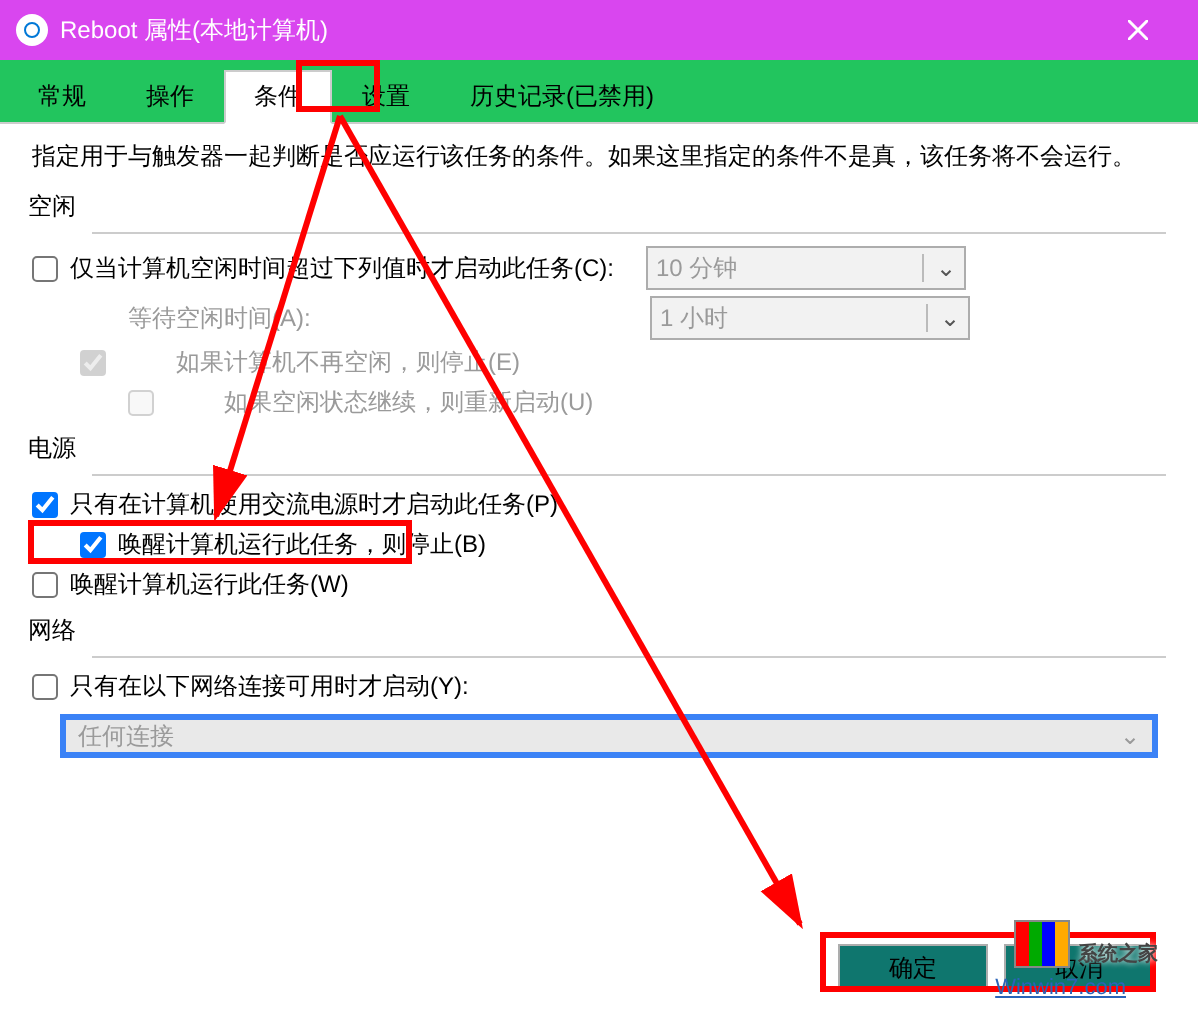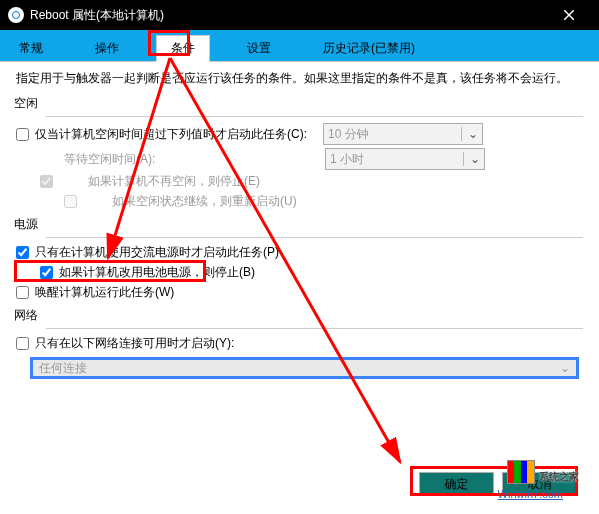--- a/index.html
+++ b/index.html
@@ -1,22 +1,22 @@
 <!DOCTYPE html>
 <html><head>
 <meta charset="utf-8">
 <style>
   * { box-sizing: border-box; font-family: "Microsoft YaHei", "Segoe UI", sans-serif; }
   body { margin: 0; padding: 0; background: #fff; width: 599px; height: 514px; overflow: hidden; position: relative; }
-  .titlebar { background: #000000; color: #fff; height: 30px; display: flex; align-items: center; padding: 0 8px; font-size: 12px; position: relative; }
+  .titlebar { background: #d946ef; color: #fff; height: 30px; display: flex; align-items: center; padding: 0 8px; font-size: 12px; position: relative; }
   .titlebar .icon { width: 16px; height: 16px; border-radius: 50%; background: #fff; margin-right: 6px; position: relative; }
   .titlebar .icon::after { content: ""; position: absolute; top: 4px; left: 4px; width: 6px; height: 6px; border: 1px solid #0078d7; border-radius: 50%; }
   .title-close { margin-left: auto; width: 45px; height: 30px; display: flex; align-items: center; justify-content: center; }
   .title-close svg { width: 10px; height: 10px; stroke: #fff; stroke-width: 1.5; }
-  .tabs { display: flex; border-bottom: 1px solid #ccc; padding: 4px 4px 0 4px; font-size: 12px; background: #0ea5e9; gap: 22px; }
+  .tabs { display: flex; border-bottom: 1px solid #ccc; padding: 4px 4px 0 4px; font-size: 12px; background: #22c55e; }
   .tab { padding: 4px 14px; border: 1px solid transparent; border-bottom: none; margin-right: 0; cursor: pointer; position: relative; top: 1px; color: #000; }
   .tab.active { border: 1px solid #ccc; border-bottom: 1px solid #fff; background: #fff; }
   .content { padding: 8px 16px; font-size: 12px; color: #000; }
   .desc { margin-bottom: 8px; }
   .section-label { color: #000; margin: 6px 0 4px -2px; }
   .hr { border-top: 1px solid #ccc; margin: 2px 0 6px 30px; }
   .row { display: flex; align-items: center; margin: 3px 0; }
   .row.indent { padding-left: 24px; }
   .row.indent2 { padding-left: 48px; }
   input[type=checkbox] { width: 13px; height: 13px; margin: 0 6px 0 0; }
@@ -84,21 +84,21 @@
   </div>
 
   <div class="section-label">电源</div>
   <div class="hr" style="margin-left:30px"></div>
   <div class="row">
     <input type="checkbox" checked="" style="">
     <span>只有在计算机使用交流电源时才启动此任务(P)</span>
   </div>
   <div class="row indent">
     <input type="checkbox" checked="" style="">
-    <span>如果计算机改用电池电源，则停止(B)</span>
+    <span>唤醒计算机运行此任务，则停止(B)</span>
   </div>
   <div class="row">
     <input type="checkbox" style="">
     <span>唤醒计算机运行此任务(W)</span>
   </div>
 
   <div class="section-label">网络</div>
   <div class="hr" style="margin-left:30px"></div>
   <div class="row">
     <input type="checkbox" style="">

